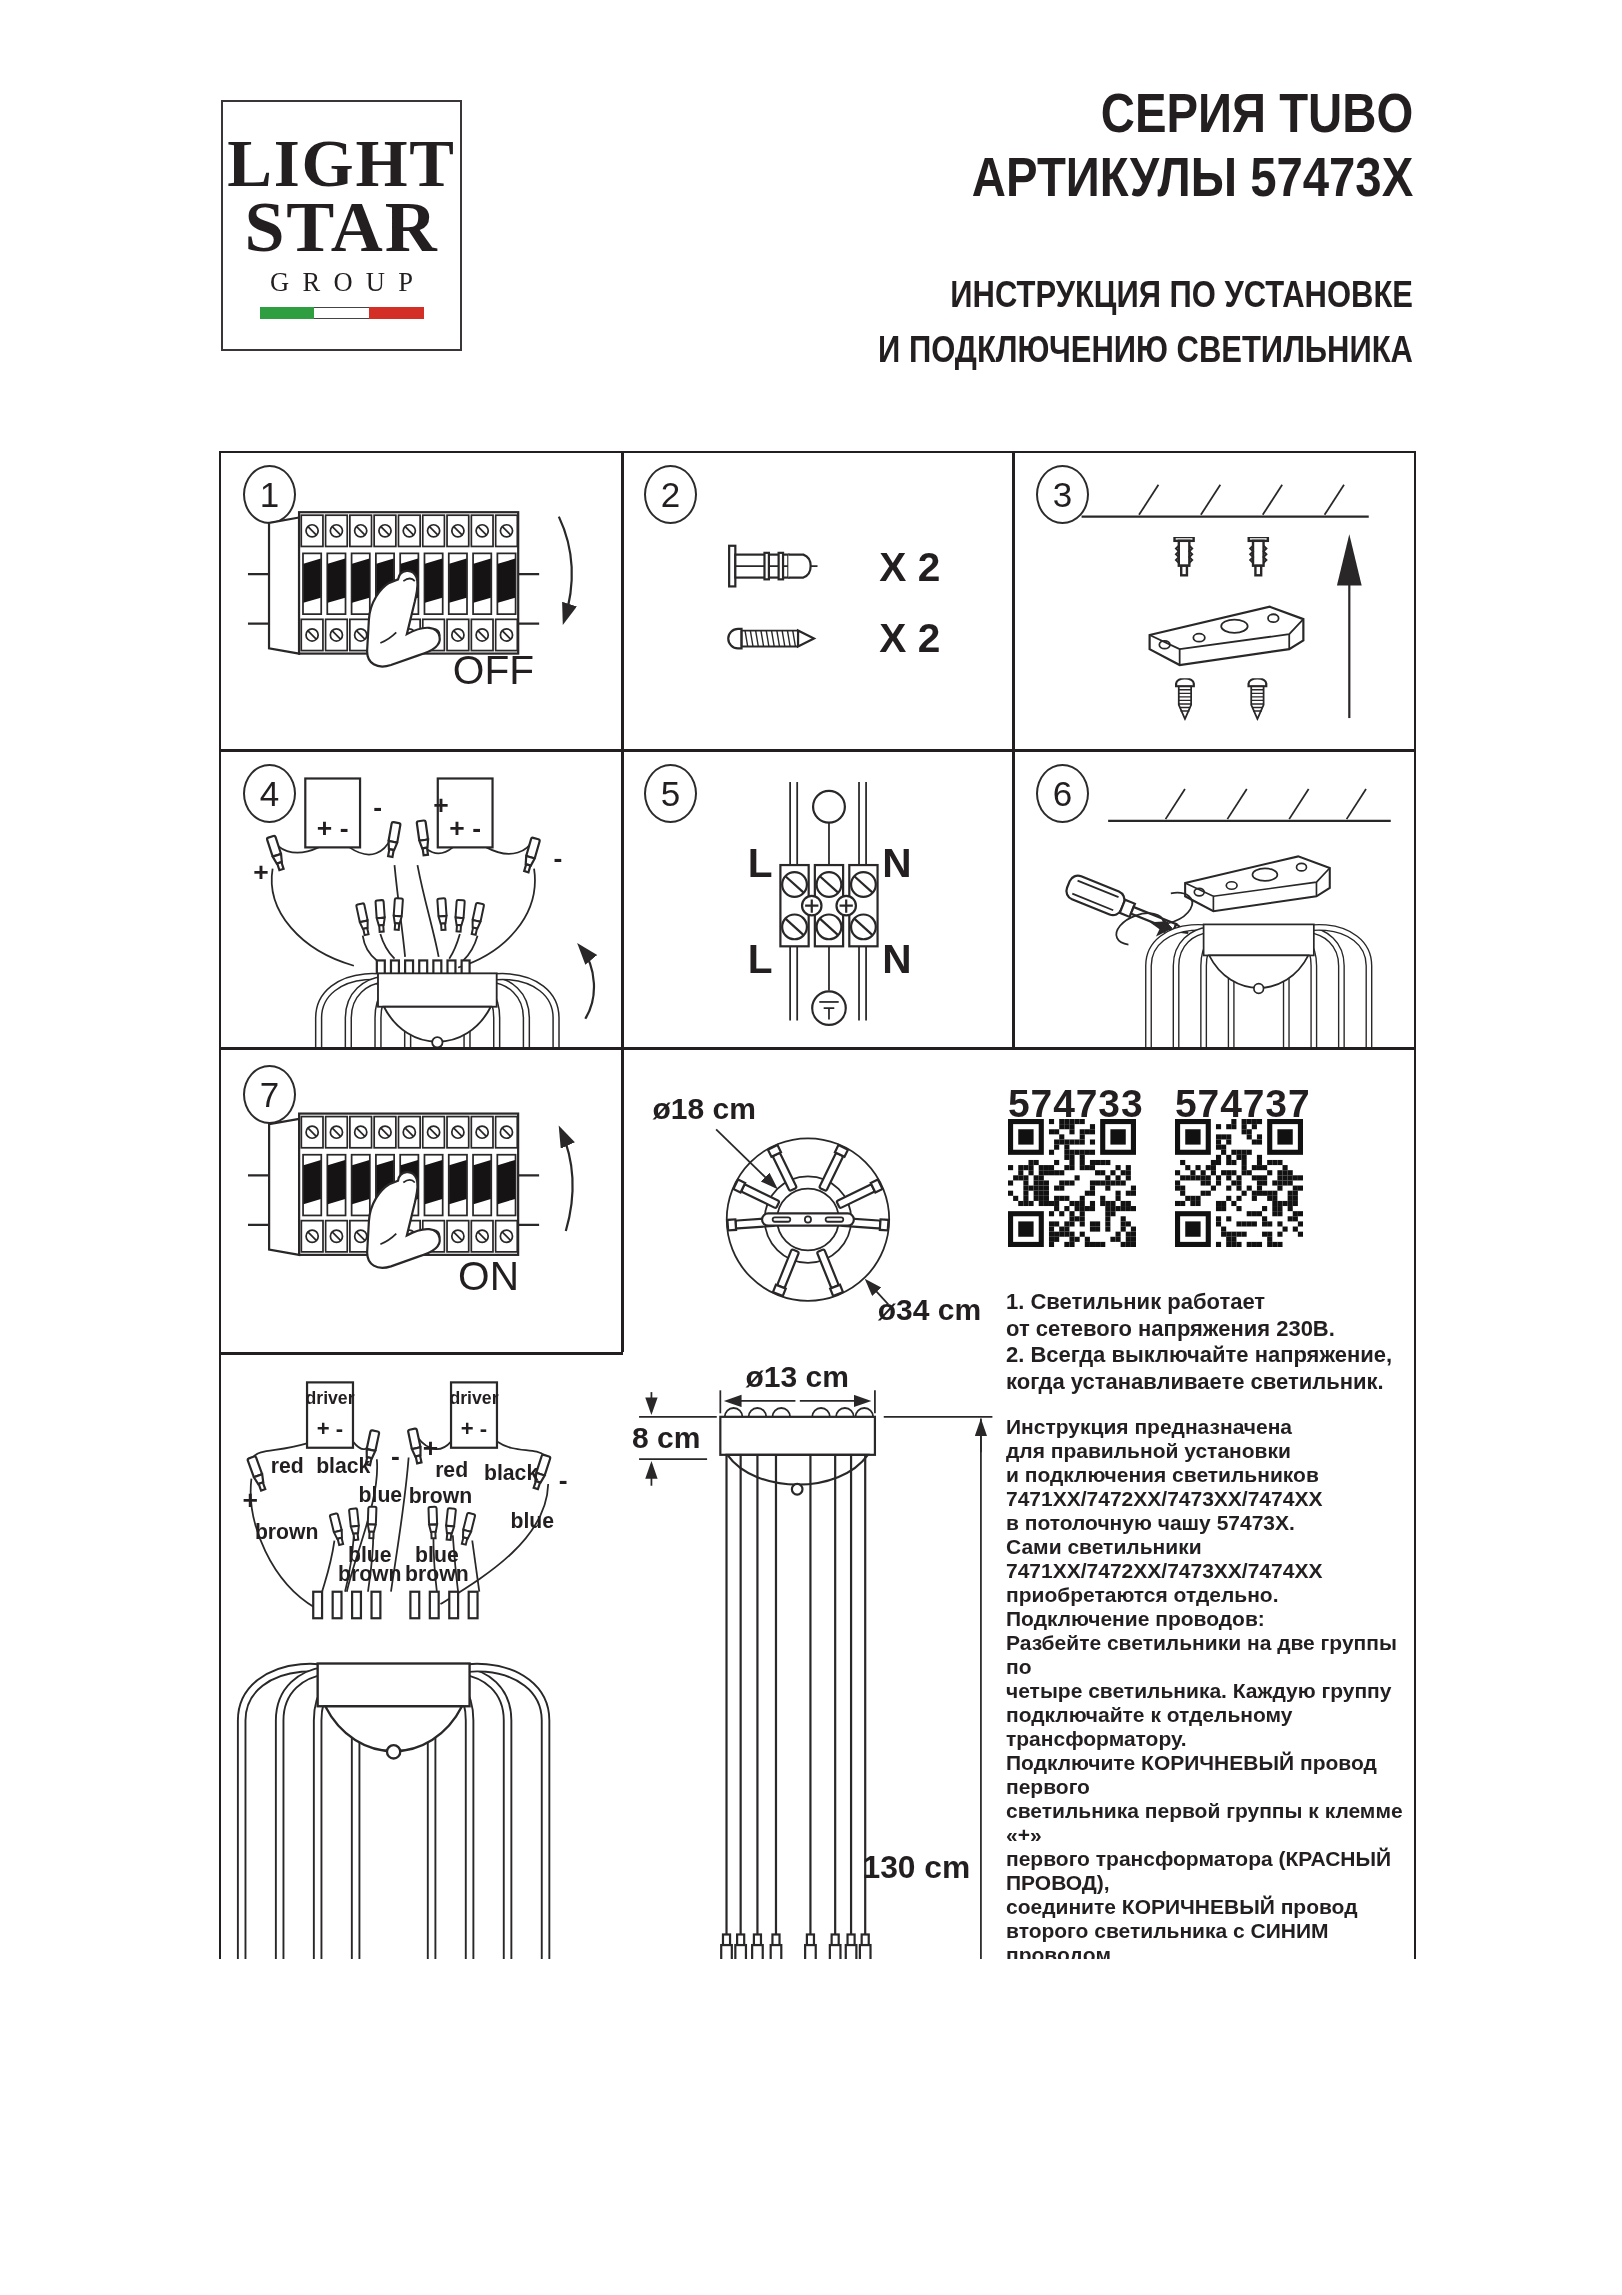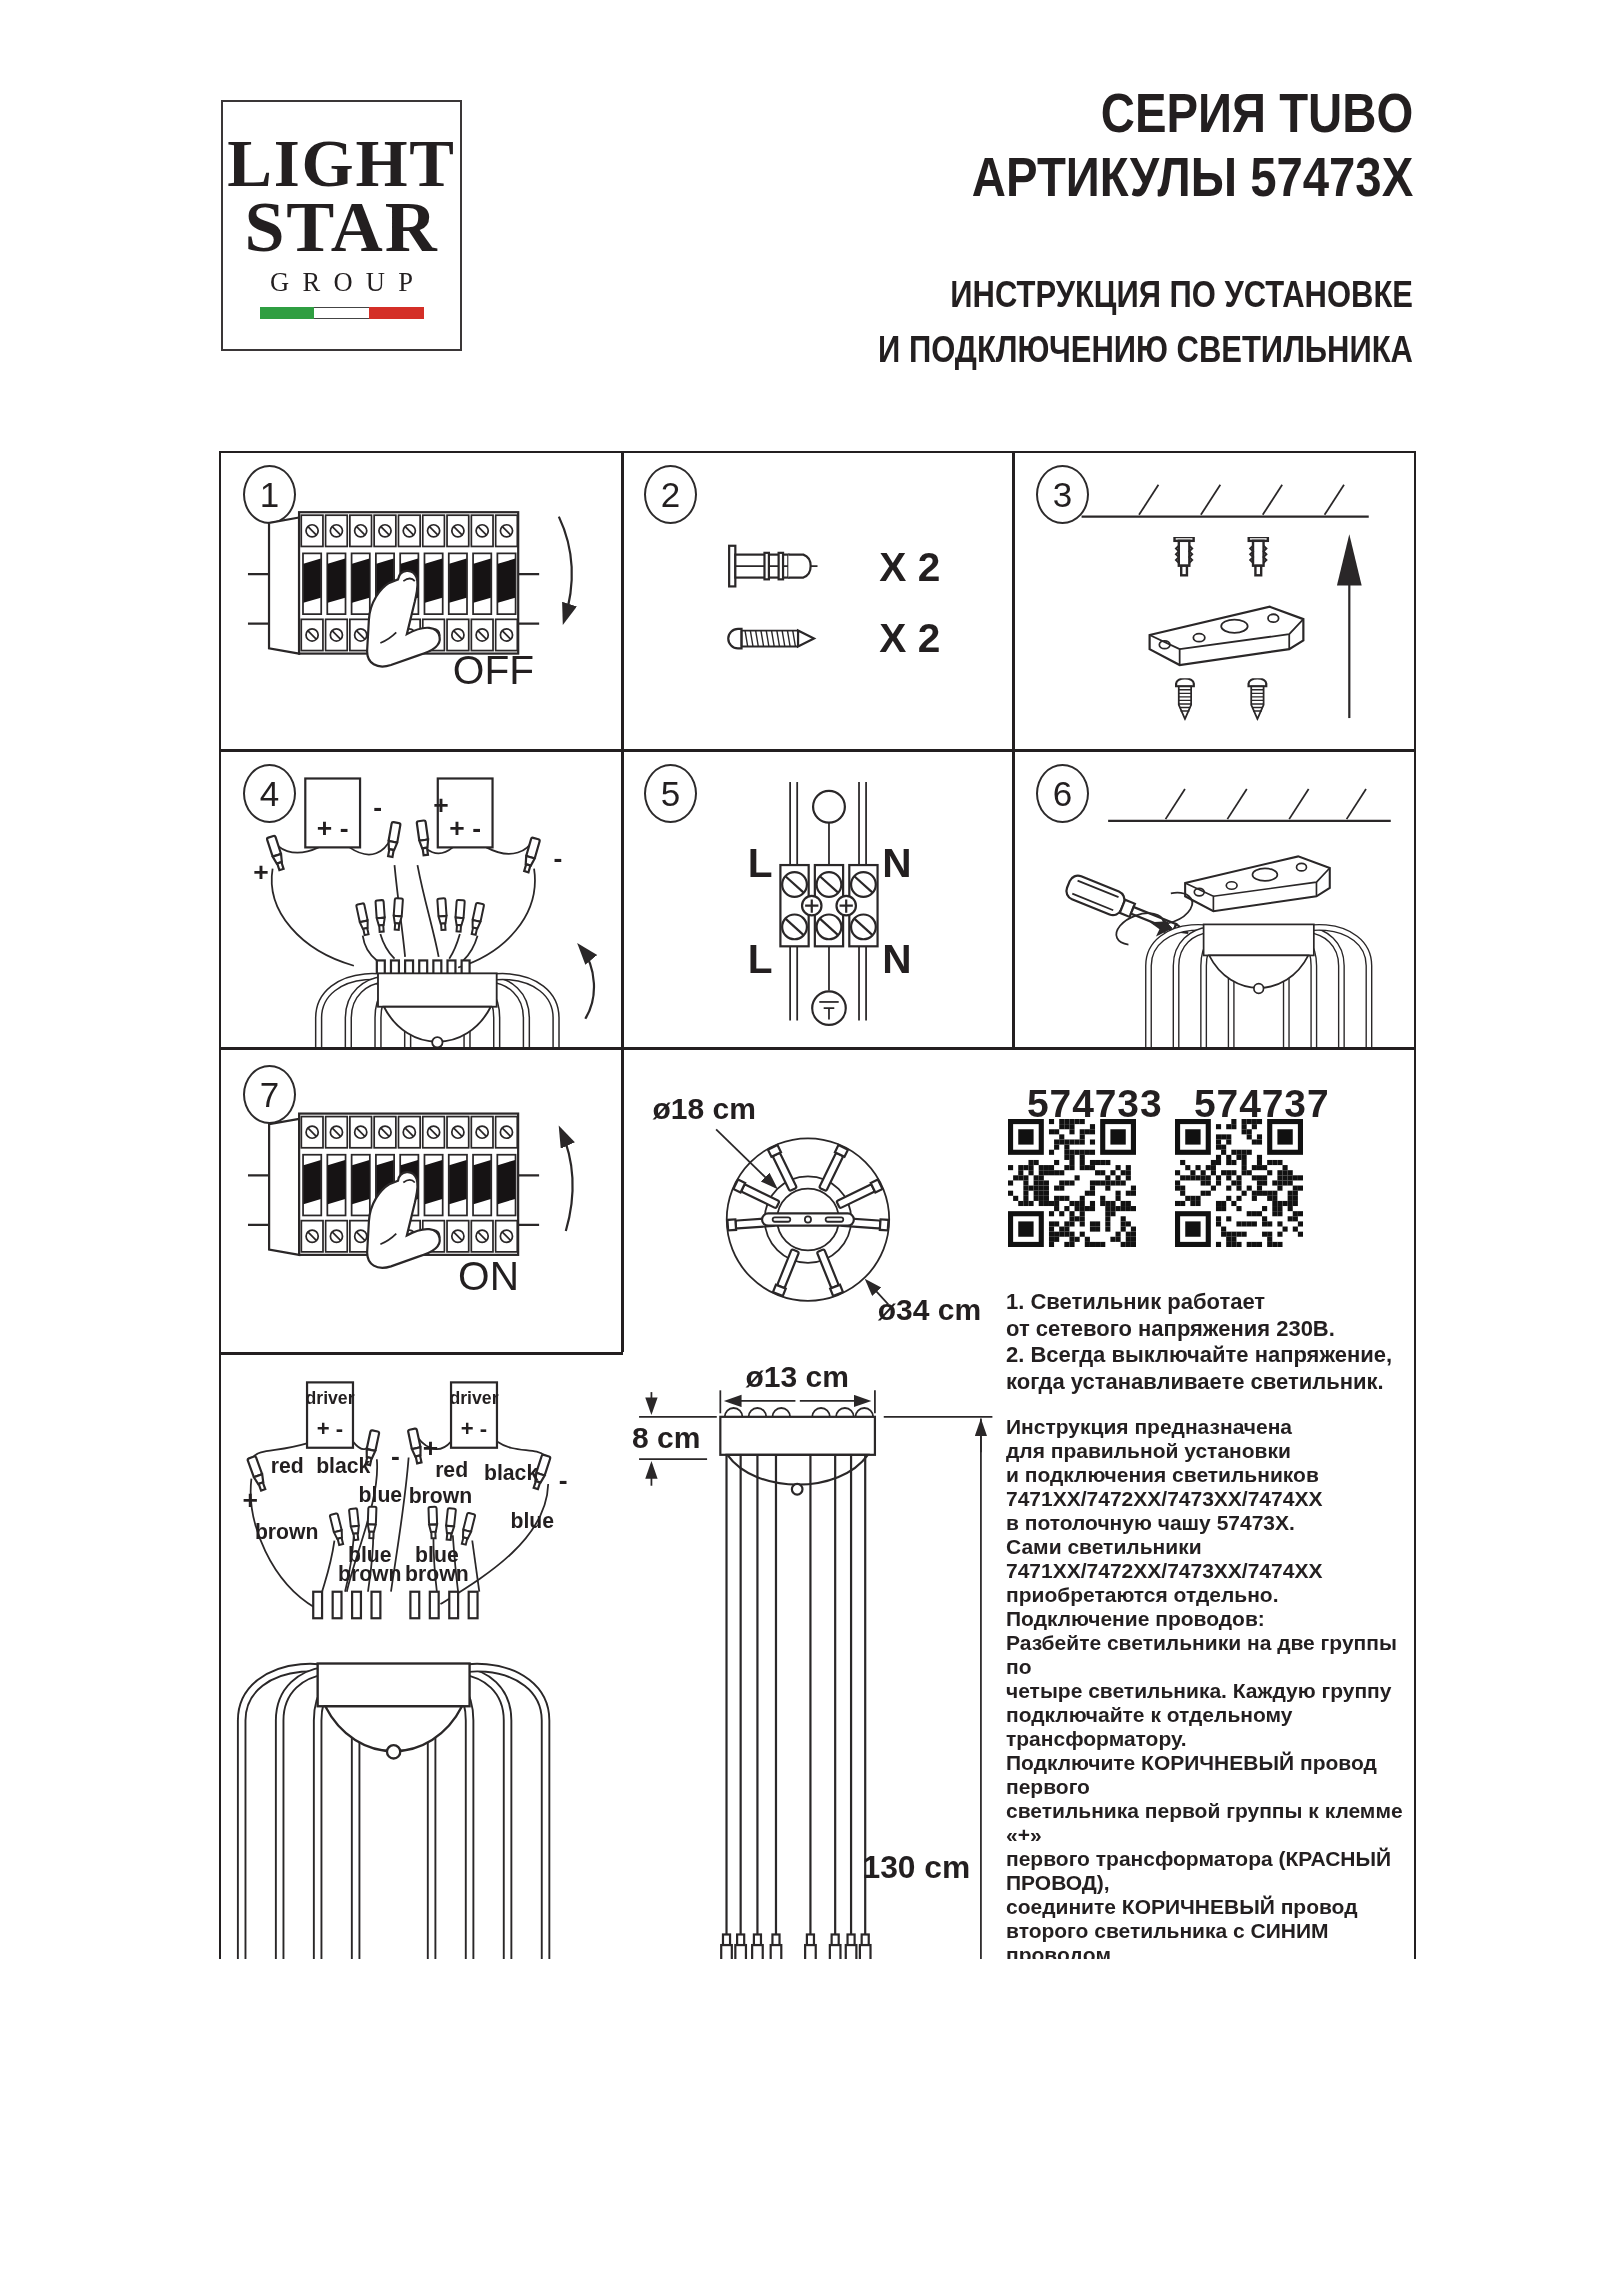--- a/index.html
+++ b/index.html
@@ -29,21 +29,21 @@
   .ol{fill:#fff;stroke:#2a2728;stroke-width:2.5;}
   .ln2{fill:none;stroke:#2a2728;stroke-width:2.5;}
   .thin{fill:none;stroke:#2a2728;stroke-width:2;}
   .tube{fill:none;stroke:#2a2728;stroke-width:10;}
   .tubein{fill:none;stroke:#fff;stroke-width:6;}
   .dim{font-size:34px;font-weight:bold;}
   .biglbl{font-size:46px;font-weight:500;}
   .wlbl{font-size:24px;font-weight:bold;}
   .pmlbl{font-size:30px;font-weight:bold;}
   .preline{white-space:pre-line;}
-  .article{position:absolute;font-size:39px;font-weight:bold;letter-spacing:0.9px;margin-left:19px;}
+  .article{position:absolute;font-size:39px;font-weight:bold;letter-spacing:0.9px;}
   .qr{position:absolute;width:128px;height:128px;}
   .notes{left:785px;top:836px;width:424px;font-size:22px;line-height:26.5px;font-weight:600;}
   .instr{left:785px;top:962px;width:420px;font-size:21px;line-height:24px;font-weight:bold;}
   .footer{left:0;top:2197px;width:100%;text-align:center;font-size:41px;font-weight:bold;margin-left:44px;}
 </style>
 </head>
 <body>
 
 <svg style="position:absolute;width:0;height:0" aria-hidden="true">
 <defs>

